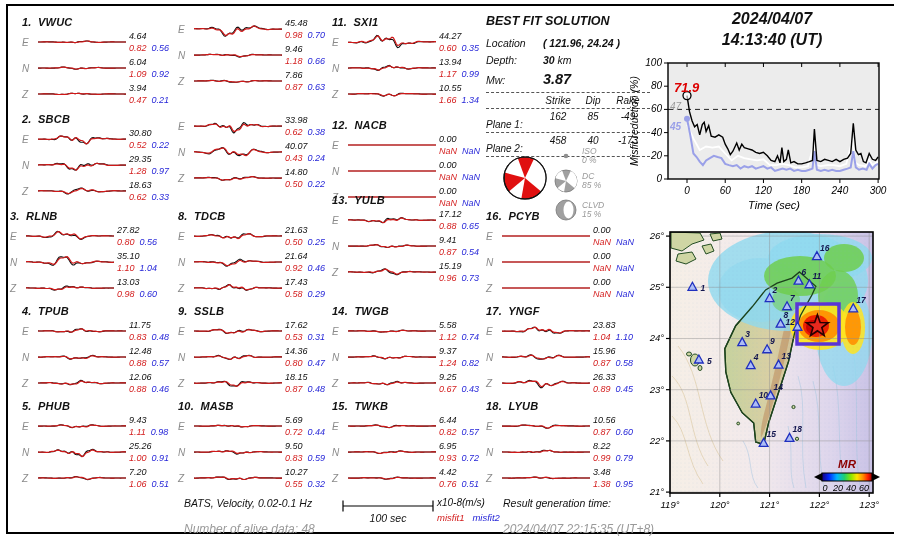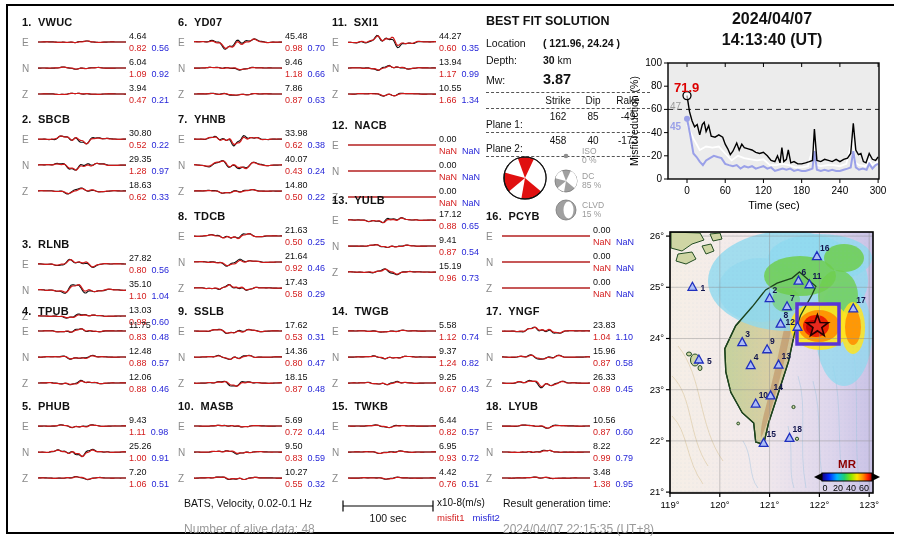--- a/index.html
+++ b/index.html
@@ -1,17 +1,17 @@
 <!DOCTYPE html>
 <html><head>
 <meta charset="utf-8">
 <style>
   html,body{margin:0;padding:0;background:#fff;}
   #fig{position:relative;width:894px;height:541px;background:#fff;overflow:hidden;
-       font-family:"Liberation Sans","DejaVu Sans",sans-serif;color:#111;}
+       font-family:"Liberation Sans","DejaVu Sans",sans-serif;color:#111;font-style:italic;}
   #frame{position:absolute;left:6px;top:4px;width:886px;height:526px;border:2px solid #000;}
   .station{position:absolute;width:152px;}
   .st-name{font-size:11px;font-weight:bold;letter-spacing:0.2px;height:13px;white-space:nowrap;}
   .trow{display:flex;align-items:center;height:26px;}
   .clab{width:16px;font-size:10px;color:#8a8a8a;flex:0 0 16px;}
   .tw{flex:0 0 88px;}
   .nums{margin-left:3px;line-height:9px;white-space:nowrap;}
   .amp{font-size:9px;color:#111;}
   .m1{font-size:9px;color:#d42020;}
   .m2{font-size:9px;color:#2626d8;margin-left:5px;}
@@ -113,21 +113,21 @@
           <svg class="tw" width="88" height="26">
             <path d="M0.0,12.9L1.4,12.8L2.8,12.7L4.1,12.7L5.5,12.7L6.9,12.7L8.3,12.8L9.6,12.8L11.0,12.8L12.4,12.8L13.8,12.8L15.1,13.0L16.5,13.2L17.9,13.3L19.3,13.3L20.6,13.2L22.0,13.0L23.4,13.1L24.8,13.6L26.1,14.4L27.5,15.3L28.9,16.0L30.3,15.9L31.6,15.3L33.0,14.2L34.4,13.1L35.8,12.3L37.1,11.8L38.5,11.4L39.9,10.9L41.3,10.4L42.6,10.0L44.0,10.0L45.4,10.7L46.8,11.7L48.1,12.6L49.5,13.2L50.9,13.2L52.3,12.8L53.6,12.4L55.0,12.3L56.4,12.5L57.8,13.0L59.1,13.4L60.5,13.7L61.9,13.8L63.3,13.8L64.6,13.7L66.0,13.6L67.4,13.5L68.8,13.4L70.1,13.3L71.5,13.1L72.9,13.0L74.3,12.8L75.6,12.8L77.0,12.8L78.4,12.8L79.8,12.9L81.1,12.9L82.5,13.0L83.9,13.0L85.3,12.9L86.6,12.9L88.0,12.9" fill="none" stroke="#111" stroke-width="1.1"></path>
             <path d="M0.0,12.9L1.4,12.8L2.8,12.7L4.1,12.7L5.5,12.8L6.9,12.8L8.3,12.9L9.6,13.0L11.0,13.0L12.4,13.0L13.8,13.0L15.1,13.1L16.5,13.3L17.9,13.5L19.3,13.5L20.6,13.5L22.0,13.3L23.4,13.3L24.8,13.4L26.1,13.8L27.5,14.6L28.9,15.2L30.3,15.6L31.6,15.3L33.0,14.7L34.4,13.9L35.8,13.3L37.1,12.9L38.5,12.6L39.9,12.0L41.3,11.2L42.6,10.6L44.0,10.4L45.4,10.9L46.8,11.7L48.1,12.5L49.5,12.8L50.9,12.6L52.3,12.2L53.6,11.9L55.0,11.9L56.4,12.4L57.8,13.0L59.1,13.5L60.5,13.8L61.9,13.8L63.3,13.7L64.6,13.6L66.0,13.5L67.4,13.3L68.8,13.2L70.1,13.1L71.5,13.0L72.9,12.8L74.3,12.8L75.6,12.7L77.0,12.7L78.4,12.8L79.8,12.9L81.1,12.9L82.5,13.0L83.9,13.0L85.3,13.0L86.6,13.0L88.0,13.0" fill="none" stroke="#d01818" stroke-width="1.2"></path>
           </svg>
           <span class="nums">
             <div class="amp">18.63</div>
             <div><span class="m1">0.62</span><span class="m2">0.33</span></div>
           </span>
         </div>
       </div>
-      <div class="station" style="left: 22px; top: 210px; margin-top: 28px;">
+      <div class="station" style="left: 10px; top: 210px;">
         <div class="st-name">3.&nbsp; RLNB</div>
         <div class="trow">
           <span class="clab">E</span>
           <svg class="tw" width="88" height="26">
             <path d="M0.0,12.9L1.4,12.9L2.8,12.9L4.1,13.0L5.5,13.2L6.9,13.3L8.3,13.4L9.6,13.3L11.0,13.2L12.4,13.1L13.8,13.1L15.1,13.5L16.5,14.0L17.9,14.4L19.3,14.5L20.6,14.4L22.0,14.1L23.4,14.0L24.8,13.9L26.1,13.4L27.5,12.3L28.9,10.6L30.3,9.0L31.6,8.3L33.0,8.8L34.4,10.1L35.8,11.4L37.1,12.0L38.5,11.7L39.9,11.2L41.3,11.1L42.6,11.7L44.0,12.4L45.4,12.7L46.8,12.5L48.1,12.2L49.5,12.5L50.9,13.5L52.3,14.9L53.6,16.1L55.0,16.4L56.4,15.9L57.8,15.0L59.1,14.2L60.5,13.7L61.9,13.4L63.3,13.3L64.6,13.0L66.0,12.7L67.4,12.6L68.8,12.6L70.1,12.7L71.5,12.9L72.9,13.0L74.3,13.0L75.6,12.8L77.0,12.7L78.4,12.7L79.8,12.7L81.1,12.8L82.5,12.8L83.9,12.9L85.3,12.9L86.6,13.0L88.0,13.0" fill="none" stroke="#111" stroke-width="1.1"></path>
             <path d="M0.0,12.9L1.4,12.9L2.8,13.0L4.1,13.1L5.5,13.2L6.9,13.3L8.3,13.4L9.6,13.3L11.0,13.2L12.4,13.1L13.8,13.1L15.1,13.4L16.5,13.8L17.9,14.1L19.3,14.1L20.6,13.9L22.0,13.5L23.4,13.2L24.8,13.1L26.1,13.0L27.5,12.5L28.9,11.4L30.3,9.9L31.6,8.8L33.0,8.7L34.4,9.6L35.8,10.8L37.1,11.5L38.5,11.4L39.9,11.0L41.3,10.9L42.6,11.4L44.0,11.9L45.4,11.8L46.8,11.3L48.1,10.9L49.5,11.4L50.9,12.8L52.3,14.5L53.6,15.6L55.0,15.8L56.4,15.3L57.8,14.5L59.1,13.9L60.5,13.5L61.9,13.3L63.3,13.1L64.6,12.9L66.0,12.7L67.4,12.6L68.8,12.6L70.1,12.8L71.5,12.9L72.9,13.0L74.3,12.9L75.6,12.9L77.0,12.8L78.4,12.7L79.8,12.8L81.1,12.8L82.5,12.9L83.9,13.0L85.3,13.0L86.6,13.0L88.0,13.0" fill="none" stroke="#d01818" stroke-width="1.2"></path>
           </svg>
           <span class="nums">
             <div class="amp">27.82</div>
             <div><span class="m1">0.80</span><span class="m2">0.56</span></div>
@@ -222,21 +222,20 @@
             <path d="M0.0,13.0L1.4,12.9L2.8,12.9L4.1,12.8L5.5,12.8L6.9,12.9L8.3,12.9L9.6,13.0L11.0,13.0L12.4,13.0L13.8,13.1L15.1,13.3L16.5,13.4L17.9,13.4L19.3,13.2L20.6,13.1L22.0,13.1L23.4,13.2L24.8,13.3L26.1,13.2L27.5,13.0L28.9,12.8L30.3,12.8L31.6,12.9L33.0,12.9L34.4,12.5L35.8,11.9L37.1,11.6L38.5,11.6L39.9,12.1L41.3,12.5L42.6,12.8L44.0,12.9L45.4,13.2L46.8,13.8L48.1,14.3L49.5,14.6L50.9,14.4L52.3,13.9L53.6,13.4L55.0,13.1L56.4,13.0L57.8,12.9L59.1,12.7L60.5,12.5L61.9,12.4L63.3,12.6L64.6,12.8L66.0,12.9L67.4,13.0L68.8,13.0L70.1,13.0L71.5,13.0L72.9,13.1L74.3,13.1L75.6,13.1L77.0,13.0L78.4,13.0L79.8,13.0L81.1,13.0L82.5,13.1L83.9,13.0L85.3,13.0L86.6,13.0L88.0,13.0" fill="none" stroke="#111" stroke-width="1.1"></path>
             <path d="M0.0,13.0L1.4,12.9L2.8,12.9L4.1,12.9L5.5,12.9L6.9,12.9L8.3,13.0L9.6,13.0L11.0,13.1L12.4,13.1L13.8,13.2L15.1,13.3L16.5,13.4L17.9,13.4L19.3,13.2L20.6,13.0L22.0,13.0L23.4,13.0L24.8,13.1L26.1,13.1L27.5,12.9L28.9,12.7L30.3,12.6L31.6,12.8L33.0,13.0L34.4,12.8L35.8,12.4L37.1,11.9L38.5,11.8L39.9,12.0L41.3,12.2L42.6,12.3L44.0,12.3L45.4,12.7L46.8,13.3L48.1,14.0L49.5,14.3L50.9,14.1L52.3,13.8L53.6,13.5L55.0,13.3L56.4,13.1L57.8,12.9L59.1,12.7L60.5,12.5L61.9,12.6L63.3,12.7L64.6,12.9L66.0,13.0L67.4,13.0L68.8,13.0L70.1,13.0L71.5,13.0L72.9,13.1L74.3,13.1L75.6,13.1L77.0,13.0L78.4,13.0L79.8,13.0L81.1,13.0L82.5,13.0L83.9,13.0L85.3,13.0L86.6,13.0L88.0,13.0" fill="none" stroke="#d01818" stroke-width="1.2"></path>
           </svg>
           <span class="nums">
             <div class="amp">7.20</div>
             <div><span class="m1">1.06</span><span class="m2">0.51</span></div>
           </span>
         </div>
       </div>
       <div class="station" style="left: 178px; top: 16px;">
-        <div class="st-name">6.&nbsp; YD07</div>
         <div class="trow">
           <span class="clab">E</span>
           <svg class="tw" width="88" height="26">
             <path d="M0.0,12.6L1.4,12.6L2.8,12.6L4.1,12.7L5.5,12.7L6.9,12.6L8.3,12.5L9.6,12.5L11.0,12.7L12.4,12.9L13.8,12.7L15.1,12.2L16.5,11.6L17.9,11.3L19.3,11.6L20.6,12.3L22.0,12.8L23.4,13.0L24.8,13.1L26.1,13.9L27.5,15.8L28.9,18.2L30.3,20.0L31.6,20.2L33.0,19.0L34.4,17.6L35.8,17.0L37.1,17.2L38.5,17.1L39.9,15.7L41.3,13.4L42.6,11.5L44.0,11.1L45.4,12.2L46.8,13.8L48.1,14.3L49.5,13.6L50.9,12.3L52.3,11.6L53.6,11.7L55.0,12.0L56.4,11.9L57.8,11.2L59.1,10.3L60.5,9.9L61.9,10.3L63.3,11.1L64.6,11.8L66.0,12.3L67.4,12.4L68.8,12.6L70.1,12.8L71.5,13.2L72.9,13.4L74.3,13.5L75.6,13.4L77.0,13.2L78.4,13.1L79.8,13.1L81.1,13.2L82.5,13.2L83.9,13.2L85.3,13.1L86.6,13.1L88.0,13.1" fill="none" stroke="#111" stroke-width="1.1"></path>
             <path d="M0.0,12.6L1.4,12.7L2.8,12.8L4.1,12.8L5.5,12.8L6.9,12.7L8.3,12.6L9.6,12.7L11.0,12.9L12.4,13.0L13.8,13.0L15.1,12.7L16.5,12.3L17.9,12.0L19.3,12.3L20.6,12.9L22.0,13.6L23.4,13.9L24.8,13.8L26.1,13.9L27.5,14.9L28.9,16.7L30.3,18.6L31.6,19.5L33.0,19.0L34.4,17.9L35.8,17.4L37.1,17.8L38.5,18.1L39.9,17.1L41.3,15.0L42.6,13.0L44.0,12.7L45.4,13.8L46.8,15.2L48.1,15.4L49.5,14.5L50.9,13.4L52.3,12.9L53.6,12.9L55.0,12.8L56.4,12.0L57.8,10.9L59.1,10.1L60.5,10.1L61.9,10.7L63.3,11.6L64.6,12.3L66.0,12.7L67.4,12.8L68.8,13.0L70.1,13.2L71.5,13.4L72.9,13.6L74.3,13.6L75.6,13.5L77.0,13.3L78.4,13.2L79.8,13.1L81.1,13.2L82.5,13.2L83.9,13.2L85.3,13.1L86.6,13.1L88.0,13.0" fill="none" stroke="#d01818" stroke-width="1.2"></path>
           </svg>
           <span class="nums">
             <div class="amp">45.48</div>
             <div><span class="m1">0.98</span><span class="m2">0.70</span></div>
           </span>
@@ -258,21 +257,20 @@
             <path d="M0.0,13.0L1.4,13.0L2.8,13.0L4.1,12.9L5.5,12.9L6.9,12.9L8.3,12.9L9.6,12.9L11.0,13.0L12.4,12.9L13.8,12.8L15.1,12.6L16.5,12.4L17.9,12.3L19.3,12.3L20.6,12.6L22.0,12.9L23.4,13.1L24.8,13.2L26.1,13.0L27.5,12.7L28.9,12.5L30.3,12.4L31.6,12.7L33.0,13.2L34.4,13.7L35.8,14.1L37.1,14.2L38.5,14.3L39.9,14.3L41.3,14.2L42.6,14.2L44.0,14.0L45.4,13.8L46.8,13.5L48.1,13.3L49.5,13.4L50.9,13.5L52.3,13.7L53.6,13.8L55.0,13.6L56.4,13.3L57.8,12.9L59.1,12.6L60.5,12.5L61.9,12.5L63.3,12.7L64.6,12.9L66.0,13.0L67.4,13.0L68.8,12.9L70.1,12.8L71.5,12.8L72.9,12.8L74.3,12.9L75.6,12.9L77.0,12.9L78.4,13.0L79.8,13.0L81.1,13.0L82.5,13.0L83.9,13.0L85.3,13.0L86.6,13.0L88.0,13.0" fill="none" stroke="#111" stroke-width="1.1"></path>
             <path d="M0.0,13.0L1.4,13.0L2.8,13.0L4.1,12.9L5.5,12.9L6.9,12.9L8.3,12.9L9.6,12.9L11.0,12.9L12.4,12.9L13.8,12.8L15.1,12.7L16.5,12.6L17.9,12.5L19.3,12.5L20.6,12.7L22.0,13.0L23.4,13.2L24.8,13.4L26.1,13.3L27.5,13.1L28.9,12.8L30.3,12.6L31.6,12.6L33.0,12.9L34.4,13.3L35.8,13.6L37.1,13.7L38.5,13.8L39.9,13.9L41.3,14.1L42.6,14.1L44.0,14.0L45.4,13.7L46.8,13.4L48.1,13.3L49.5,13.4L50.9,13.7L52.3,14.0L53.6,14.0L55.0,13.7L56.4,13.2L57.8,12.8L59.1,12.6L60.5,12.6L61.9,12.7L63.3,12.8L64.6,12.9L66.0,13.0L67.4,12.9L68.8,12.9L70.1,12.8L71.5,12.8L72.9,12.8L74.3,12.9L75.6,12.9L77.0,13.0L78.4,13.0L79.8,13.0L81.1,13.0L82.5,13.0L83.9,13.0L85.3,13.0L86.6,13.0L88.0,13.0" fill="none" stroke="#d01818" stroke-width="1.2"></path>
           </svg>
           <span class="nums">
             <div class="amp">7.86</div>
             <div><span class="m1">0.87</span><span class="m2">0.63</span></div>
           </span>
         </div>
       </div>
       <div class="station" style="left: 178px; top: 113px;">
-        <div class="st-name">7.&nbsp; YHNB</div>
         <div class="trow">
           <span class="clab">E</span>
           <svg class="tw" width="88" height="26">
             <path d="M0.0,13.1L1.4,13.1L2.8,13.2L4.1,13.2L5.5,13.2L6.9,13.1L8.3,13.2L9.6,13.4L11.0,13.5L12.4,13.1L13.8,12.4L15.1,11.8L16.5,11.6L17.9,11.4L19.3,10.9L20.6,10.4L22.0,10.5L23.4,11.8L24.8,13.3L26.1,13.7L27.5,13.1L28.9,12.5L30.3,13.1L31.6,14.1L33.0,14.2L34.4,13.6L35.8,13.8L37.1,16.0L38.5,18.9L39.9,20.0L41.3,18.7L42.6,16.7L44.0,15.6L45.4,15.1L46.8,13.7L48.1,11.3L49.5,9.6L50.9,9.9L52.3,11.3L53.6,12.3L55.0,12.1L56.4,11.6L57.8,11.5L59.1,11.9L60.5,12.1L61.9,11.8L63.3,11.5L64.6,11.8L66.0,12.5L67.4,13.2L68.8,13.4L70.1,13.4L71.5,13.4L72.9,13.5L74.3,13.6L75.6,13.4L77.0,13.2L78.4,13.0L79.8,13.1L81.1,13.1L82.5,13.2L83.9,13.1L85.3,13.0L86.6,13.1L88.0,13.1" fill="none" stroke="#111" stroke-width="1.1"></path>
             <path d="M0.0,13.1L1.4,13.1L2.8,13.2L4.1,13.2L5.5,13.1L6.9,13.1L8.3,13.1L9.6,13.2L11.0,13.1L12.4,12.8L13.8,12.1L15.1,11.6L16.5,11.4L17.9,11.5L19.3,11.4L20.6,11.1L22.0,11.1L23.4,12.0L24.8,13.4L26.1,14.3L27.5,14.0L28.9,13.3L30.3,13.4L31.6,14.1L33.0,14.3L34.4,13.4L35.8,12.8L37.1,14.1L38.5,16.8L39.9,18.5L41.3,18.2L42.6,17.2L44.0,16.9L45.4,16.7L46.8,15.2L48.1,12.8L49.5,11.2L50.9,11.6L52.3,12.7L53.6,13.0L55.0,12.4L56.4,11.7L57.8,11.7L59.1,12.0L60.5,11.9L61.9,11.6L63.3,11.7L64.6,12.2L66.0,13.0L67.4,13.5L68.8,13.6L70.1,13.5L71.5,13.5L72.9,13.5L74.3,13.5L75.6,13.3L77.0,13.1L78.4,13.0L79.8,13.0L81.1,13.0L82.5,13.1L83.9,13.0L85.3,13.0L86.6,13.0L88.0,13.0" fill="none" stroke="#d01818" stroke-width="1.2"></path>
           </svg>
           <span class="nums">
             <div class="amp">33.98</div>
             <div><span class="m1">0.62</span><span class="m2">0.38</span></div>
           </span>

